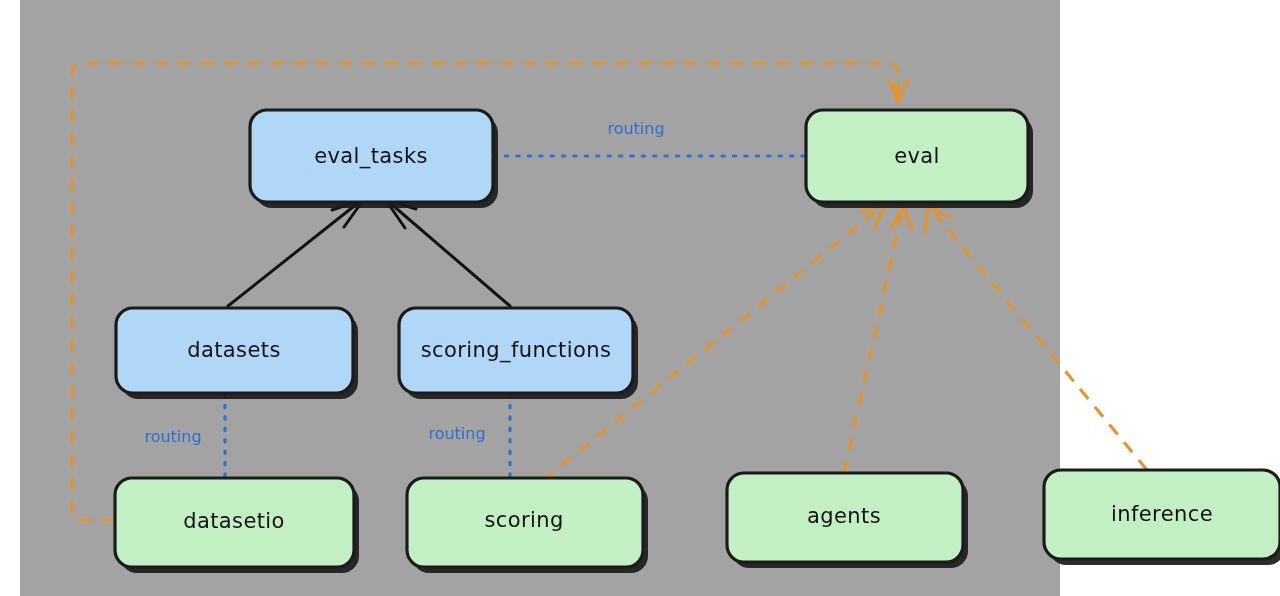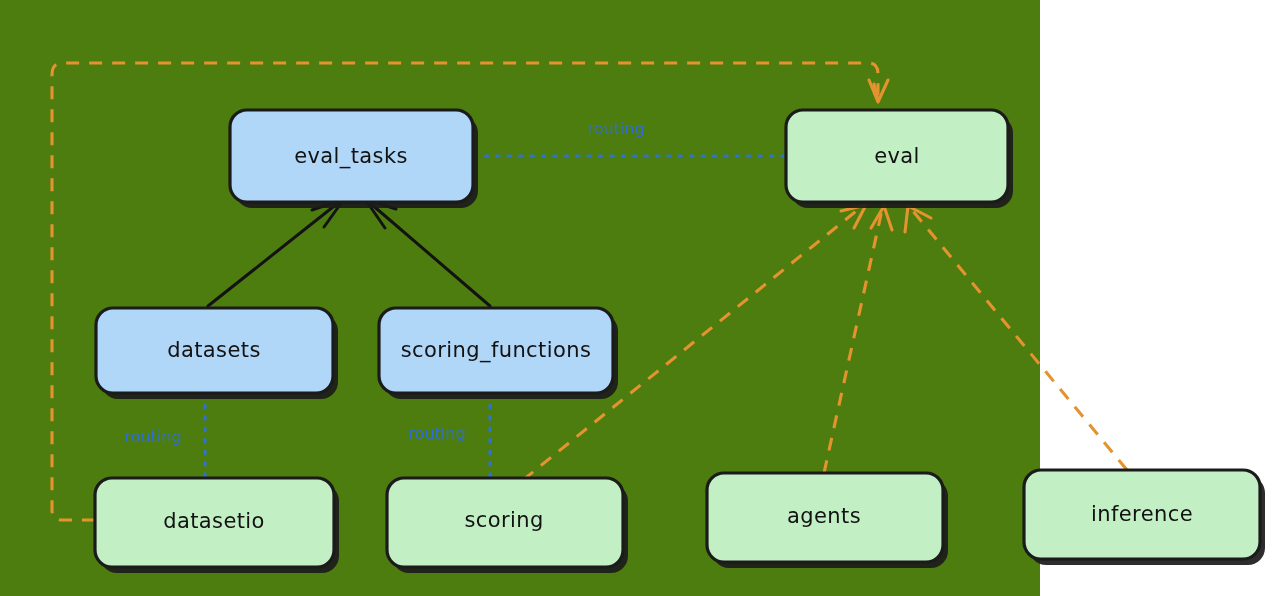--- a/index.html
+++ b/index.html
@@ -11,21 +11,22 @@
   body {
     width: 1280px;
     height: 596px;
     overflow: hidden;
     font-family: "DejaVu Sans", sans-serif;
   }
   #diagram-root {
     position: relative;
     width: 1040px;
     height: 596px;
-    background: #4d7c0f;
+    background: #a3a3a3;
+    margin-left: 20px;
   }
   svg#diagram-canvas {
     display: block;
     width: 1280px;
     height: 596px;
   }
   .node-shape {
     stroke: #1b1b1b;
     stroke-width: 3.2;
     stroke-linejoin: round;

